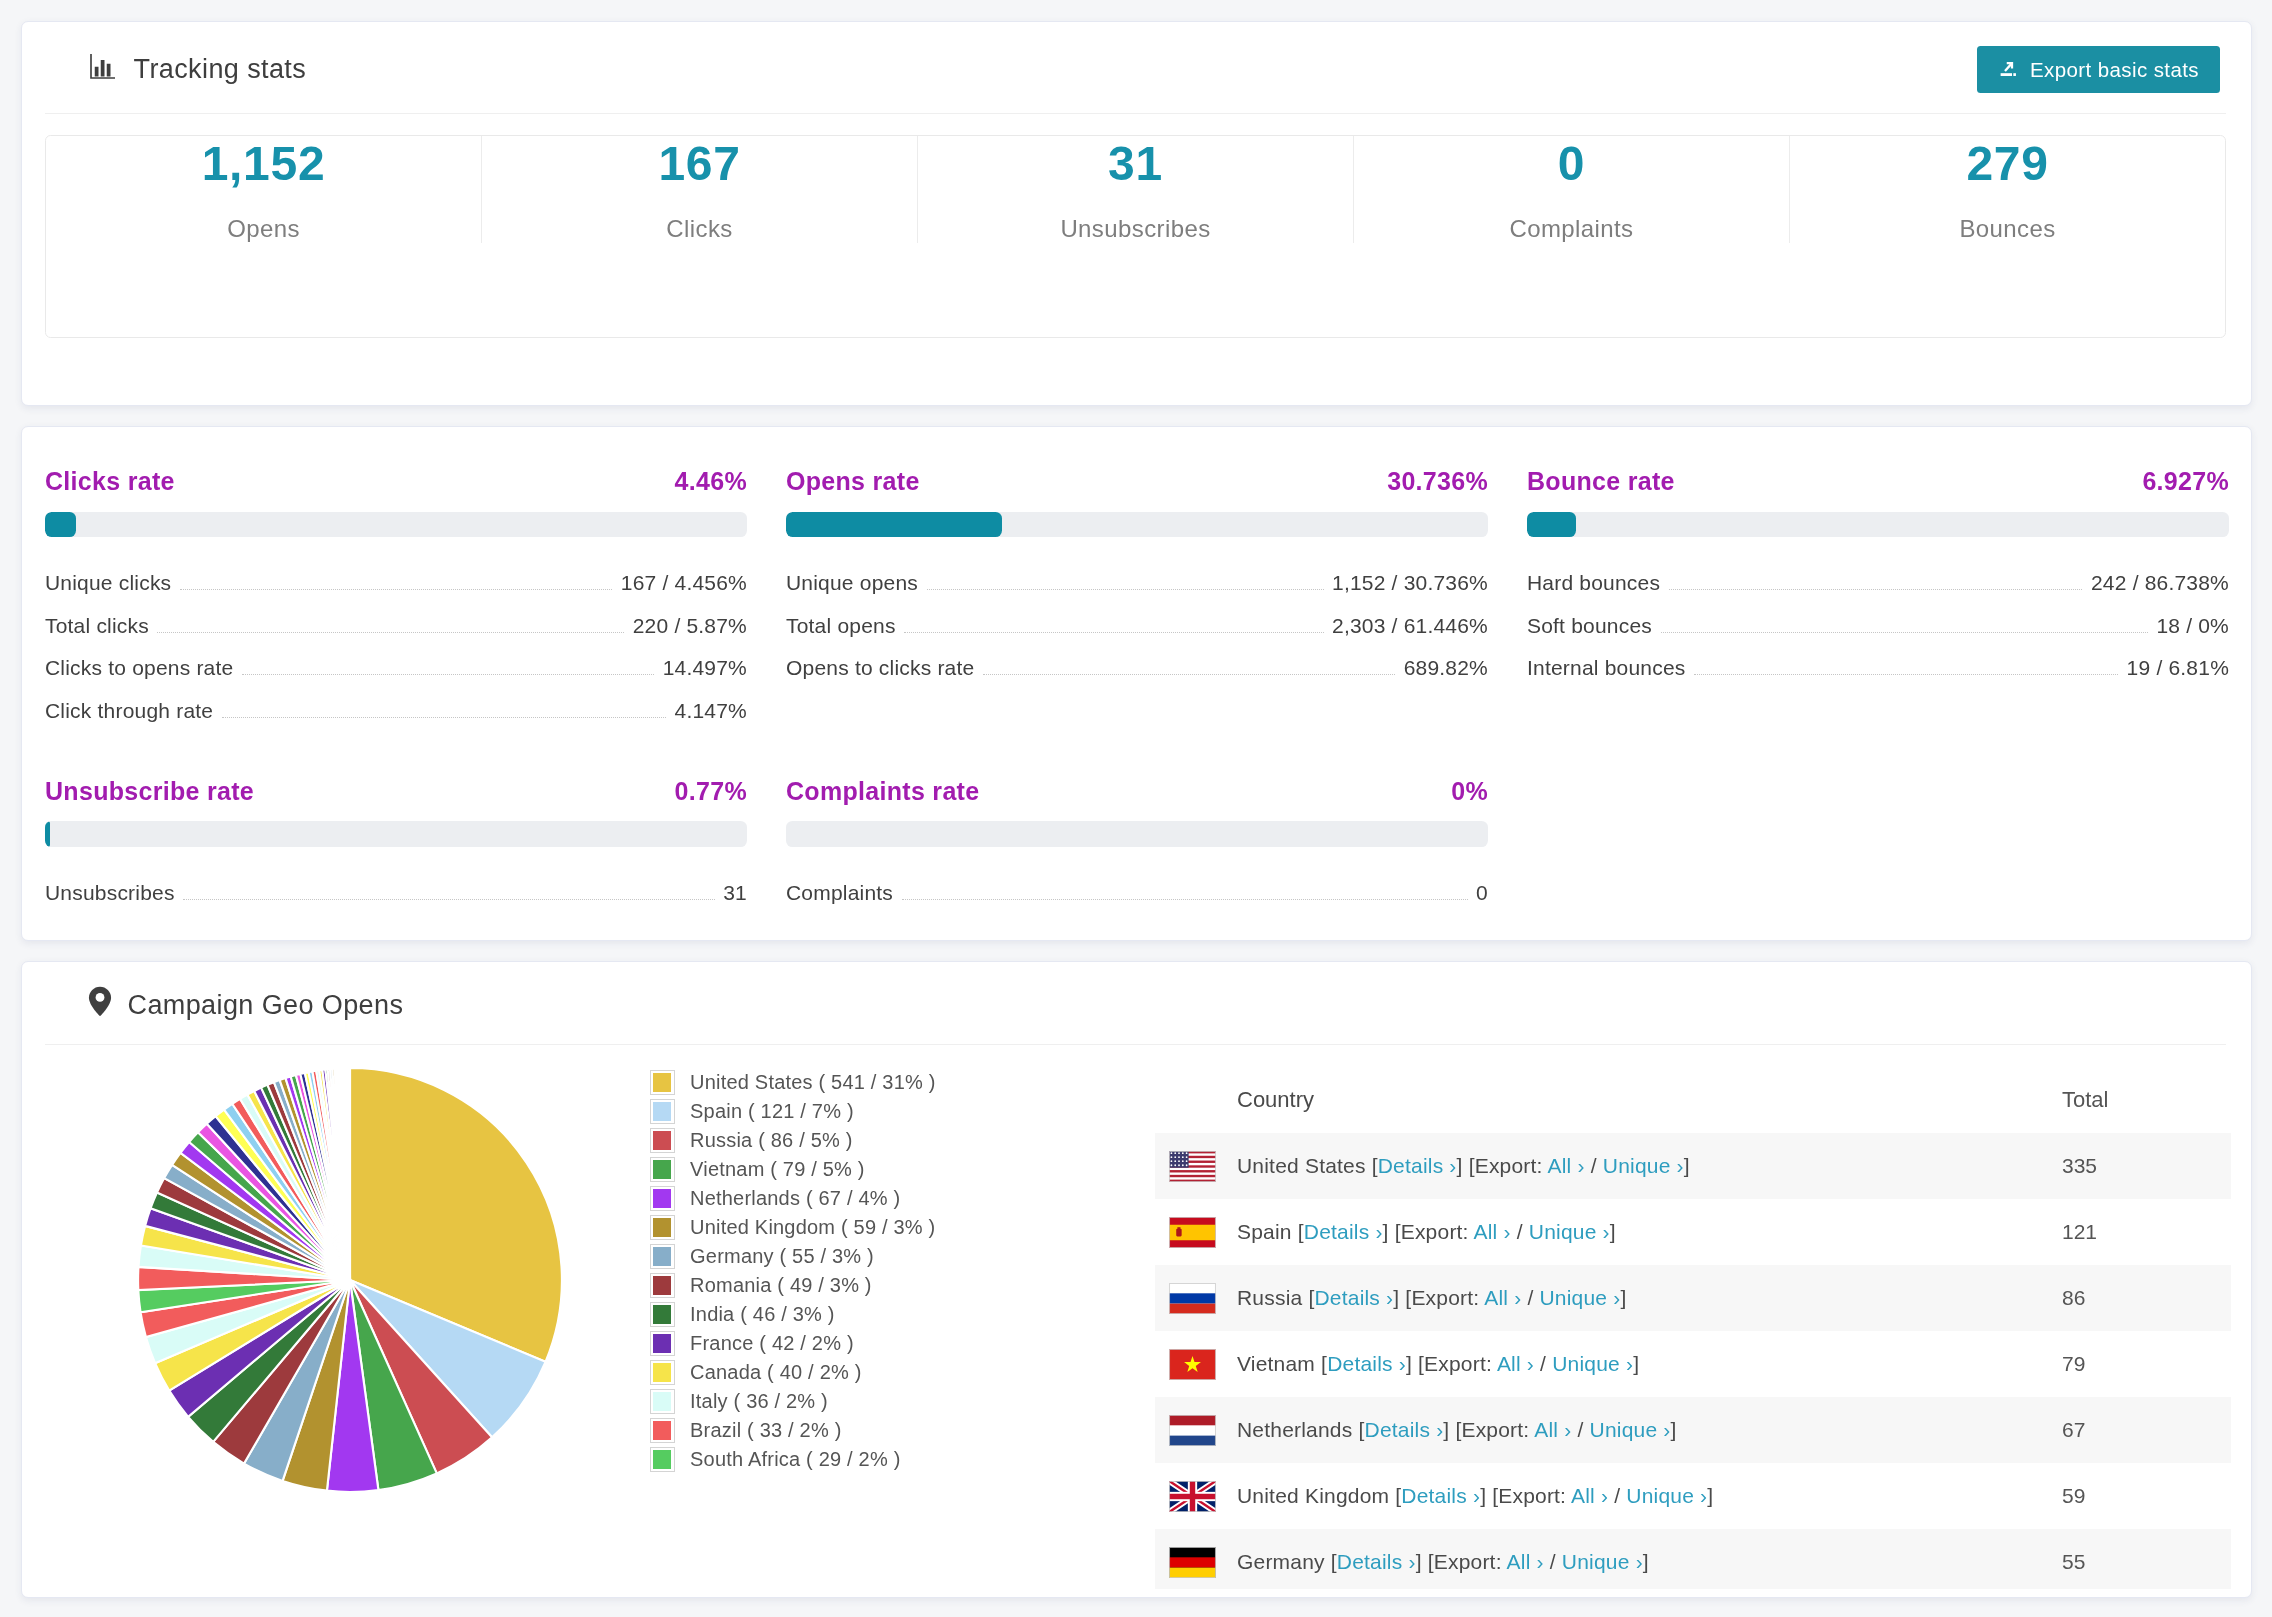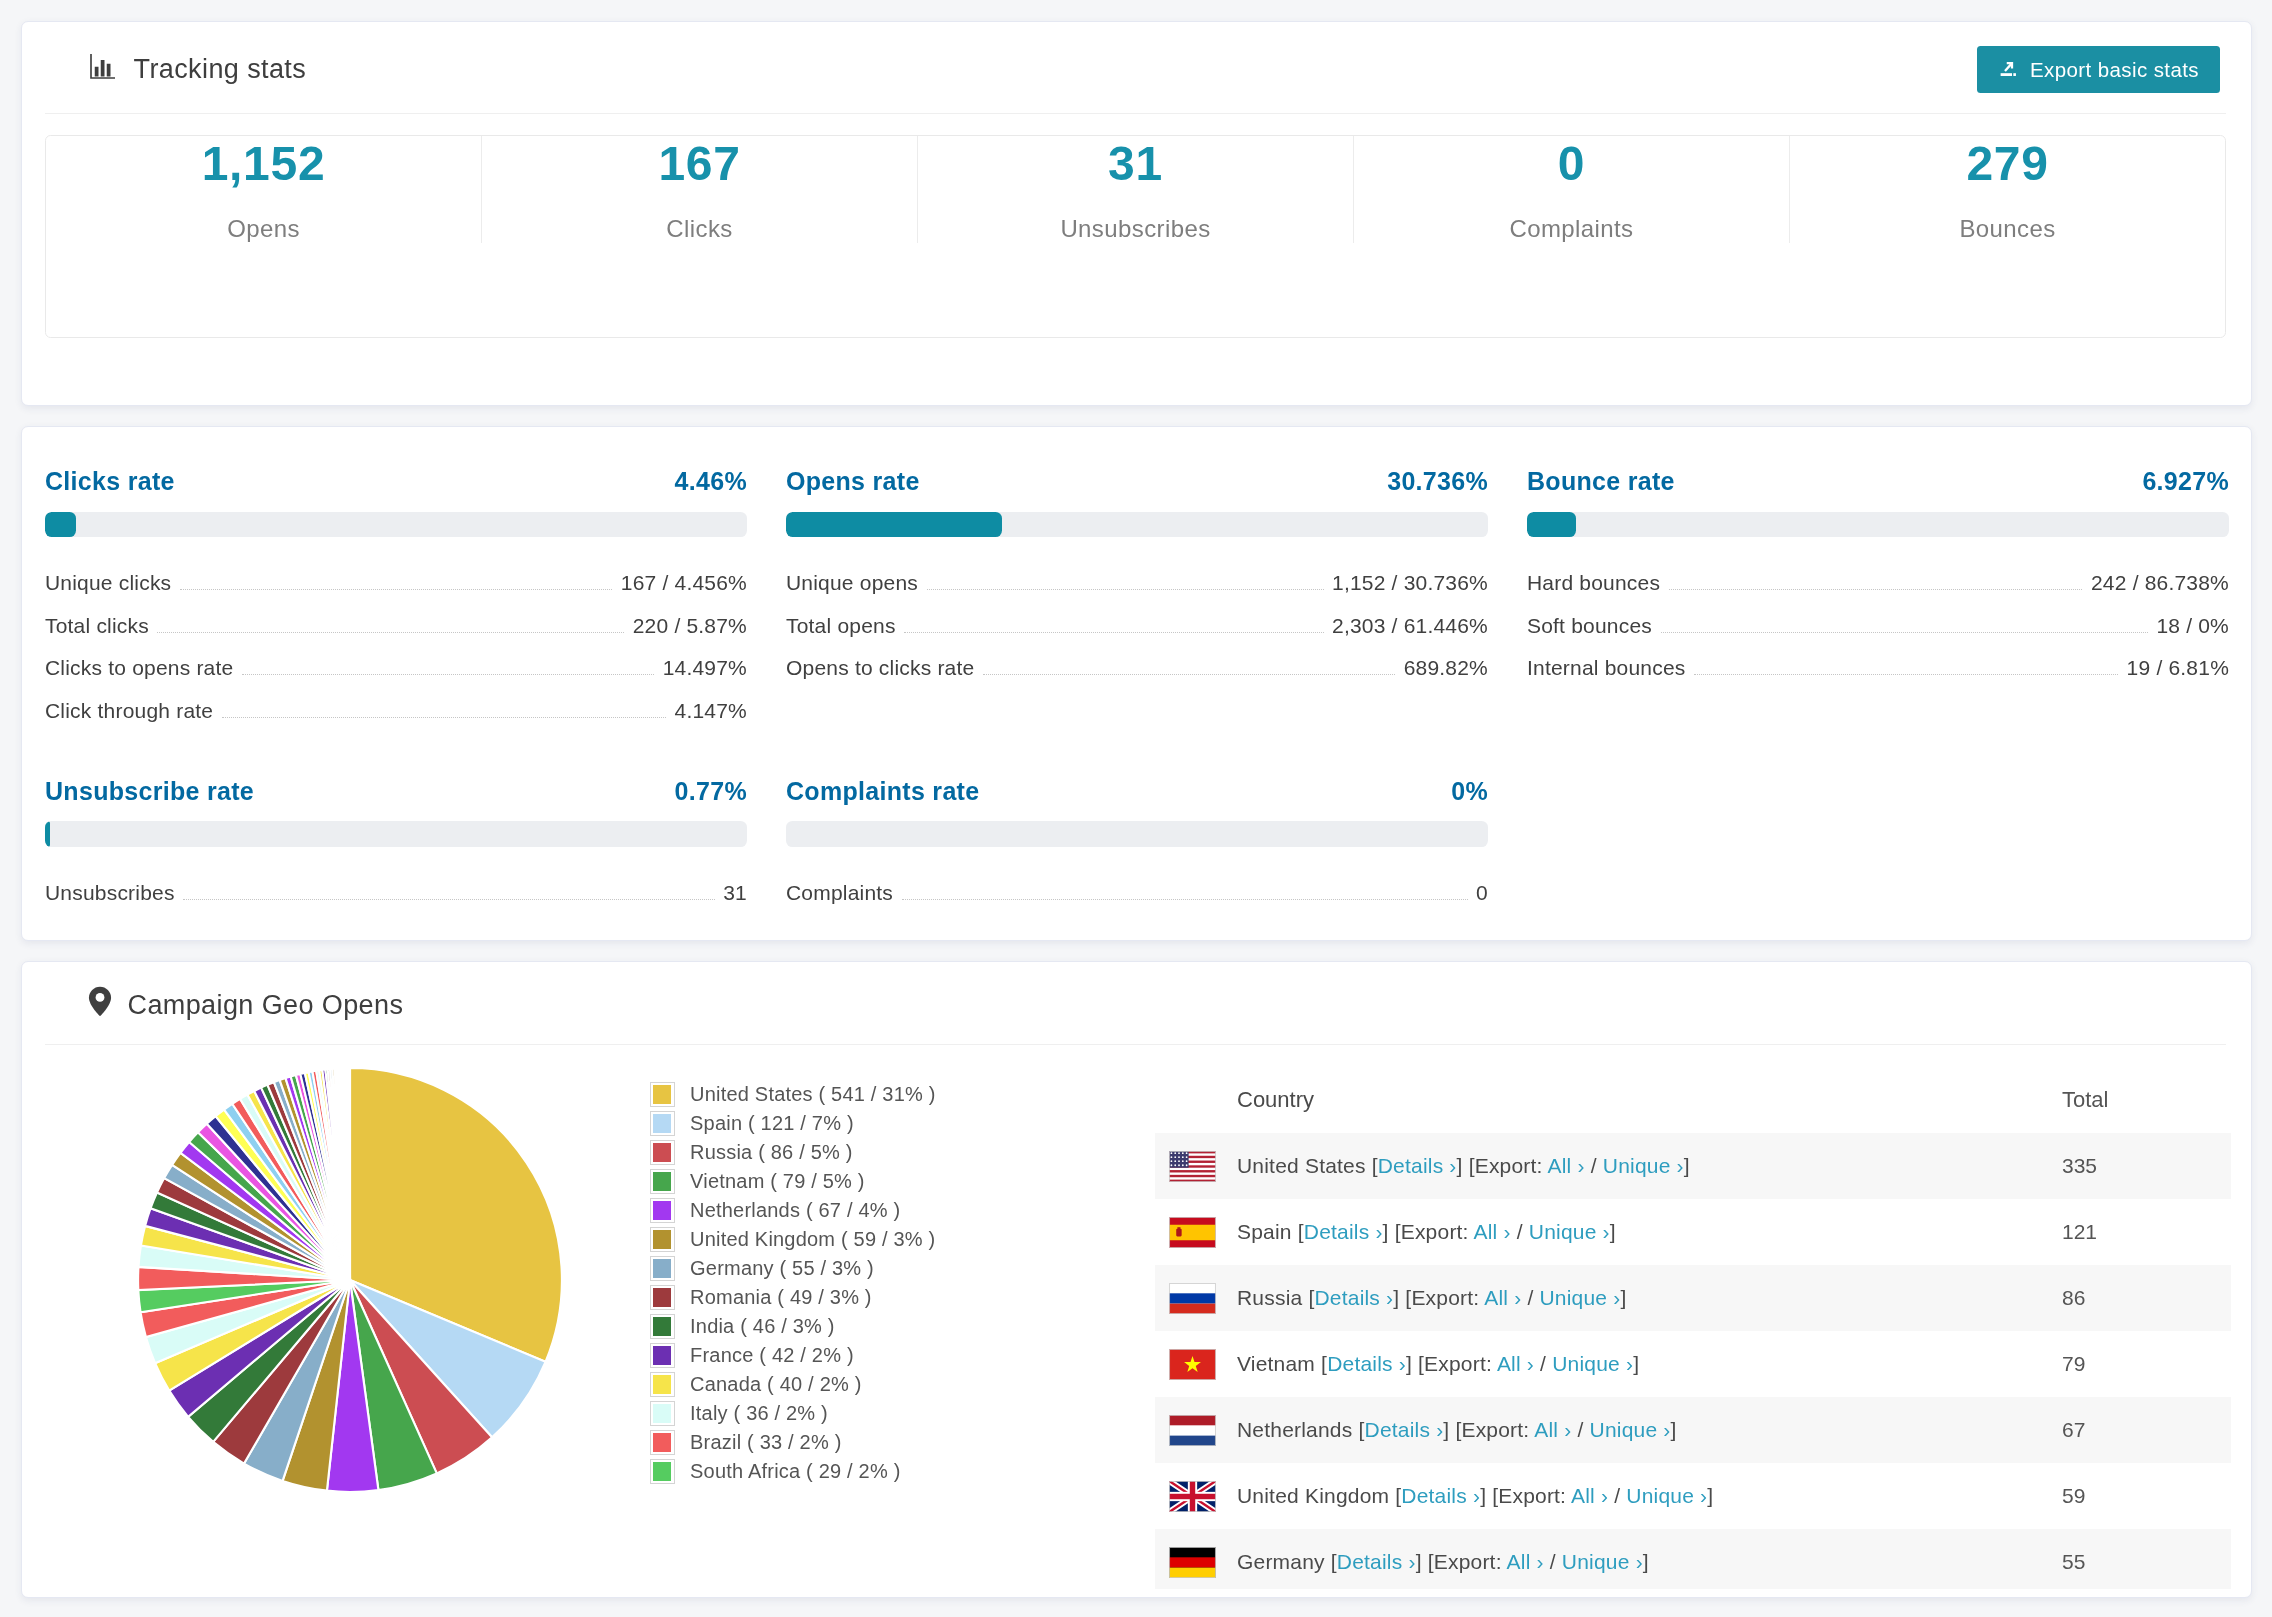--- a/index.html
+++ b/index.html
@@ -34,32 +34,32 @@
     display:flex;align-items:flex-start;
   }
   .summary-cell{flex:1;display:flex;flex-direction:column;justify-content:center;
     align-items:center;border-left:0.7px solid #ececec;}
   .summary-cell:first-child{border-left:none;}
   .summary-num{font-size:48px;font-weight:bold;color:#1791ab;letter-spacing:0.7px;}
   .summary-lab{font-size:24px;color:#7e7e7e;margin-top:24px;letter-spacing:0.4px;}
   
   .rates-grid{display:grid;grid-template-columns:repeat(3,702px);column-gap:39px;row-gap:45px;}
   .rhead{display:flex;justify-content:space-between;align-items:baseline;margin-bottom:15.5px;}
-  .rtitle,.rpct{font-size:25px;font-weight:bold;color:#0369a1;letter-spacing:0.3px;}
+  .rtitle,.rpct{font-size:25px;font-weight:bold;color:#a21caf;letter-spacing:0.3px;}
   .bar{height:25.4px;background:#eceef1;border-radius:6.4px;overflow:hidden;}
   .fill{height:100%;background:#0e8ca3;border-radius:6.4px;}
   .rrows{margin-top:25.4px;}
   .rrow{display:flex;align-items:flex-end;padding:9.2px 0;font-size:21px;color:#404040;}
   .rlab{white-space:nowrap;letter-spacing:0.2px;}
   .lead{flex:1;border-bottom:1.4px dotted #c6c6c6;margin:0 8.5px 5px;}
   .rval{white-space:nowrap;letter-spacing:0.2px;}
   
   .geo-body{position:relative;height:544px;}
   #pie-svg{position:absolute;left:109px;top:15.5px;}
-  .legend{position:absolute;left:628px;top:35px;}
+  .legend{position:absolute;left:628px;top:23px;}
   .legend-item{display:flex;align-items:center;height:29px;}
   .swatch{width:18.4px;height:18.4px;border:0.7px solid #d4d4d4;background:#fff;padding:2.1px;}
   .swatch i{display:block;width:100%;height:100%;}
   .legend-label{margin-left:15.5px;font-size:20px;color:#555;letter-spacing:0.2px;}
   
   .geo-table{position:absolute;left:1133px;top:21px;width:1076px;height:523px;overflow:hidden;}
   .trow{display:flex;align-items:center;}
   .trow.head{height:67px;font-size:22px;color:#4a4a4a;}
   .trow.data{height:66px;font-size:21px;}
   .trow.odd{background:#f7f7f7;}

